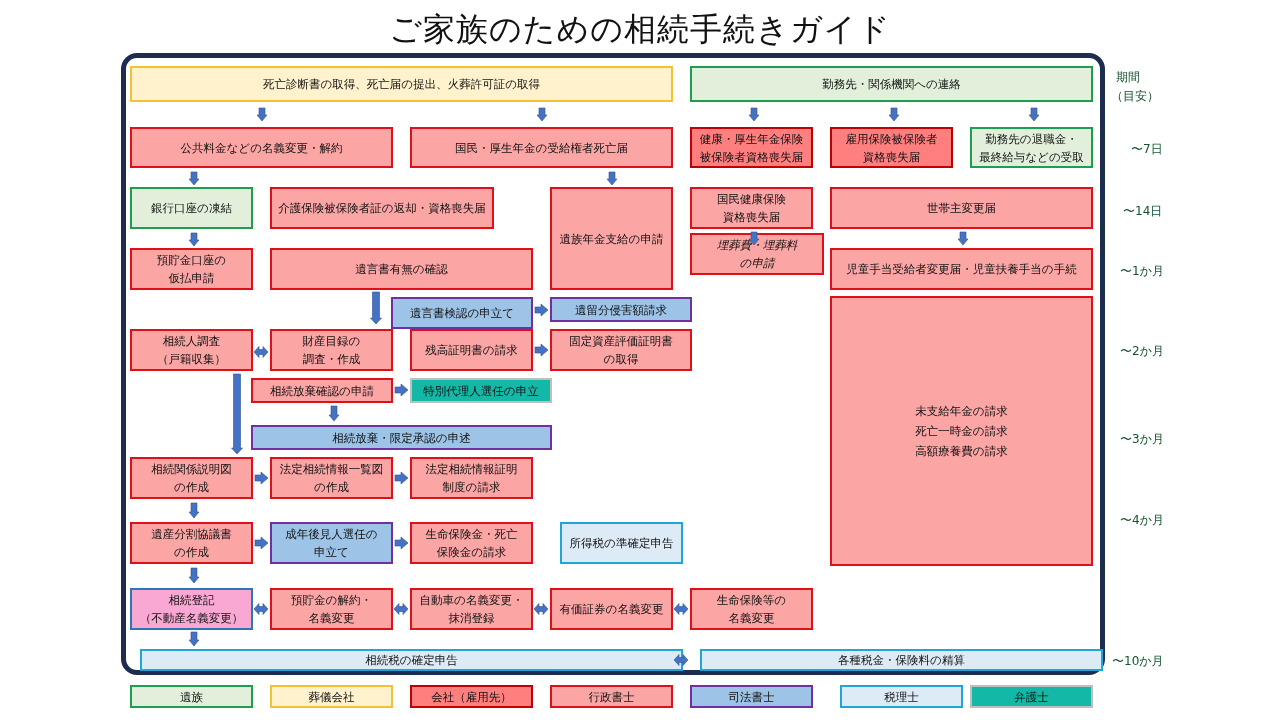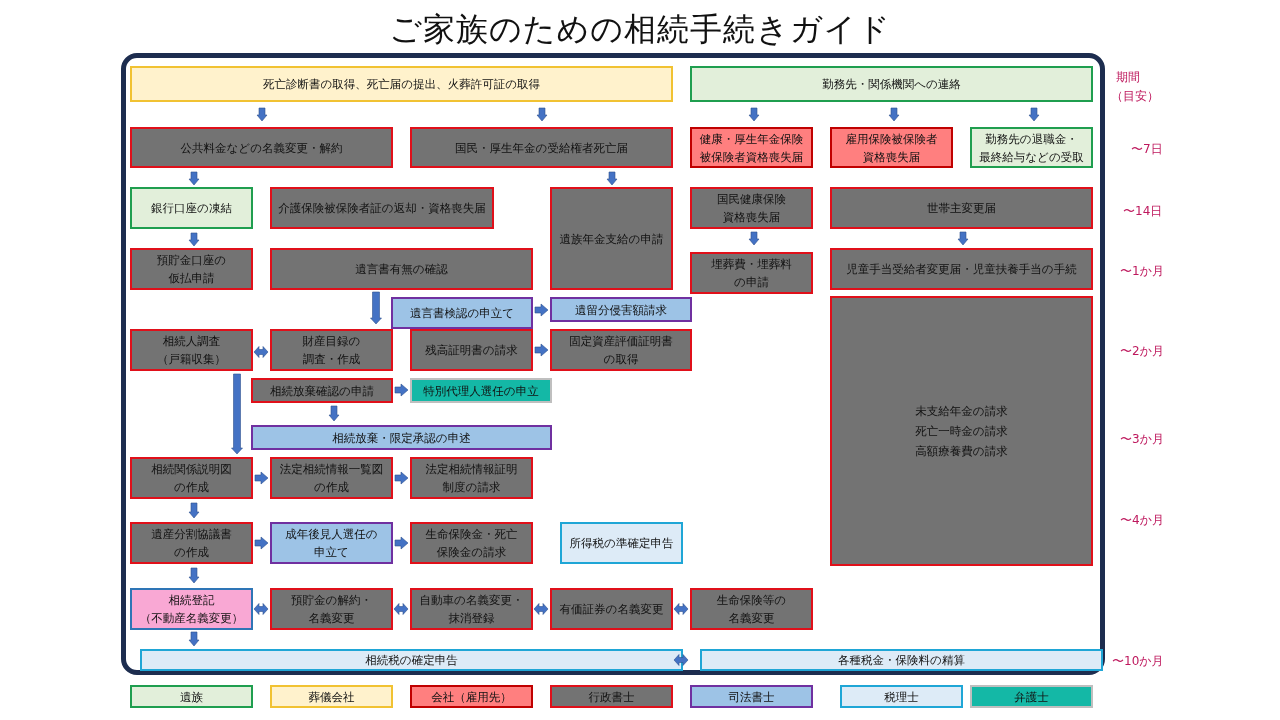--- a/index.html
+++ b/index.html
@@ -3,26 +3,26 @@
 <meta charset="utf-8">
 <style>
   html,body{margin:0;padding:0;background:#fff;}
   body{width:1280px;height:720px;position:relative;overflow:hidden;font-family:"DejaVu Sans","Liberation Sans",sans-serif;color:#111;}
   .title{position:absolute;left:0;width:1280px;top:8px;text-align:center;font-size:32px;letter-spacing:1px;color:#111;}
   .frame{position:absolute;left:121px;top:53px;width:984px;height:622px;border:5px solid #1d2d4f;border-radius:16px;box-sizing:border-box;}
   .box{position:absolute;box-sizing:border-box;display:flex;align-items:center;justify-content:center;text-align:center;font-size:11.5px;line-height:20px;border:2.5px solid;white-space:pre-line;}
   .c-family{background:#e2efda;border-color:#1f9e4f;}
   .c-funeral{background:#fff2cc;border-color:#f1c232;}
   .c-company{background:#ff7f7f;border-color:#c00000;}
-  .c-admin{background:#737373;border-color:#e0101a;}
+  .c-admin{background:#fca5a5;border-color:#e0101a;}
   .c-judicial{background:#9dc3e6;border-color:#7030a0;}
   .c-judicial2{background:#f9a8d4;border-color:#2e75b6;text-align:center;}
   .c-tax{background:#ddebf7;border-color:#1fa6d6;margin-left:10px;}
   .c-lawyer{background:#14b8a6;border-color:#bfbfbf;}
-  .period{position:absolute;font-size:12px;color:#be185d;white-space:nowrap;}
+  .period{position:absolute;font-size:12px;color:#14532d;white-space:nowrap;}
 </style>
 </head>
 <body>
 
 <div class="title">ご家族のための相続手続きガイド</div>
 <div class="frame"></div>
 
 <div class="period" style="left:1116px;top:69px;">期間</div>
 <div class="period" style="left:1111px;top:88px;">（目安）</div>
 <div class="period" style="left:1131px;top:141px;">〜7日</div>
@@ -48,21 +48,21 @@
 <div class="box c-family" style="left:130px;top:187px;width:123px;height:42px;">銀行口座の凍結</div>
 <div class="box c-admin" style="left:270px;top:187px;width:224px;height:42px;">介護保険被保険者証の返却・資格喪失届</div>
 <div class="box c-admin" style="left:550px;top:187px;width:123px;height:103px;">遺族年金支給の申請</div>
 <div class="box c-admin" style="left:690px;top:187px;width:123px;height:42px;line-height:18px;">国民健康保険
 資格喪失届</div>
 <div class="box c-admin" style="left:830px;top:187px;width:263px;height:42px;">世帯主変更届</div>
 
 <div class="box c-admin" style="left:130px;top:248px;width:123px;height:42px;line-height:18px;">預貯金口座の
 仮払申請</div>
 <div class="box c-admin" style="left:270px;top:248px;width:263px;height:42px;">遺言書有無の確認</div>
-<div class="box c-admin" style="left:690px;top:252px;width:123px;height:42px;line-height:18px;">埋葬費・埋葬料
+<div class="box c-admin" style="left:690px;top:233px;width:134px;height:42px;line-height:18px;font-style:italic;">埋葬費・埋葬料
 の申請</div>
 <div class="box c-admin" style="left:830px;top:248px;width:263px;height:42px;">児童手当受給者変更届・児童扶養手当の手続</div>
 
 <div class="box c-judicial" style="left:391px;top:297px;width:142px;height:32px;">遺言書検認の申立て</div>
 <div class="box c-judicial" style="left:550px;top:297px;width:142px;height:25px;">遺留分侵害額請求</div>
 <div class="box c-admin" style="left:830px;top:296px;width:263px;height:270px;">未支給年金の請求
 死亡一時金の請求
 高額療養費の請求</div>
 
 <div class="box c-admin" style="left:130px;top:329px;width:123px;height:42px;line-height:18px;">相続人調査

